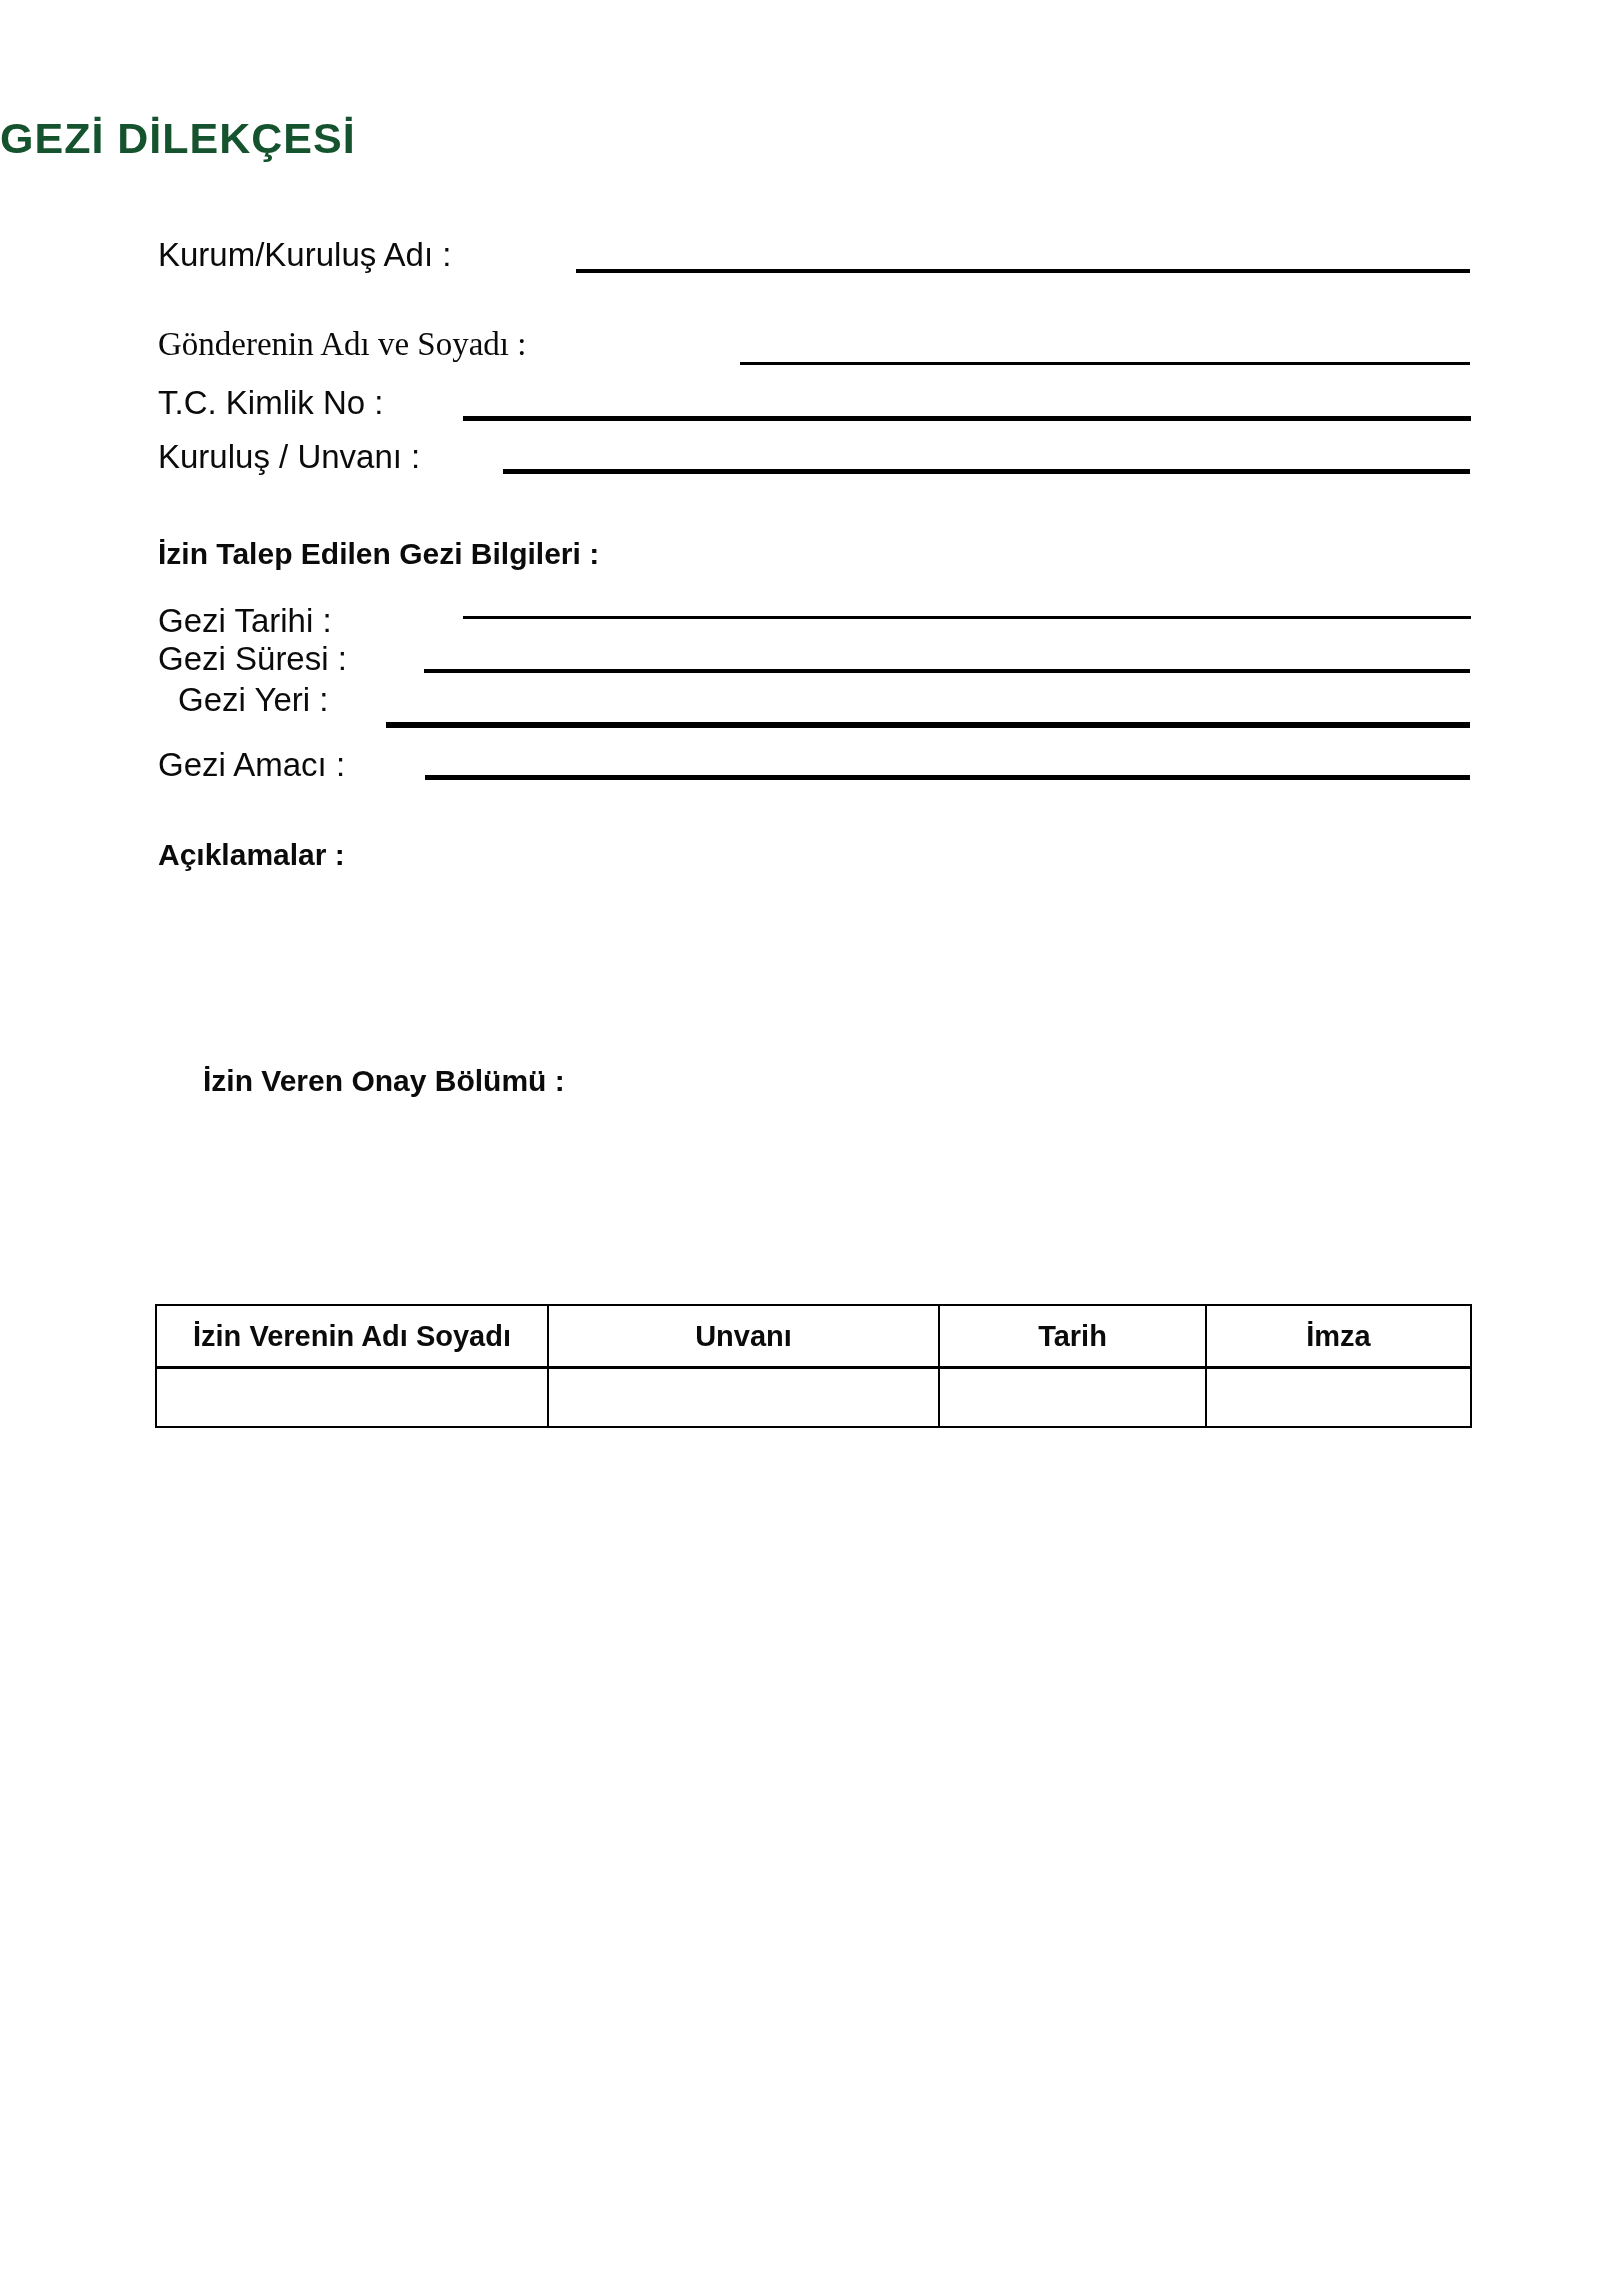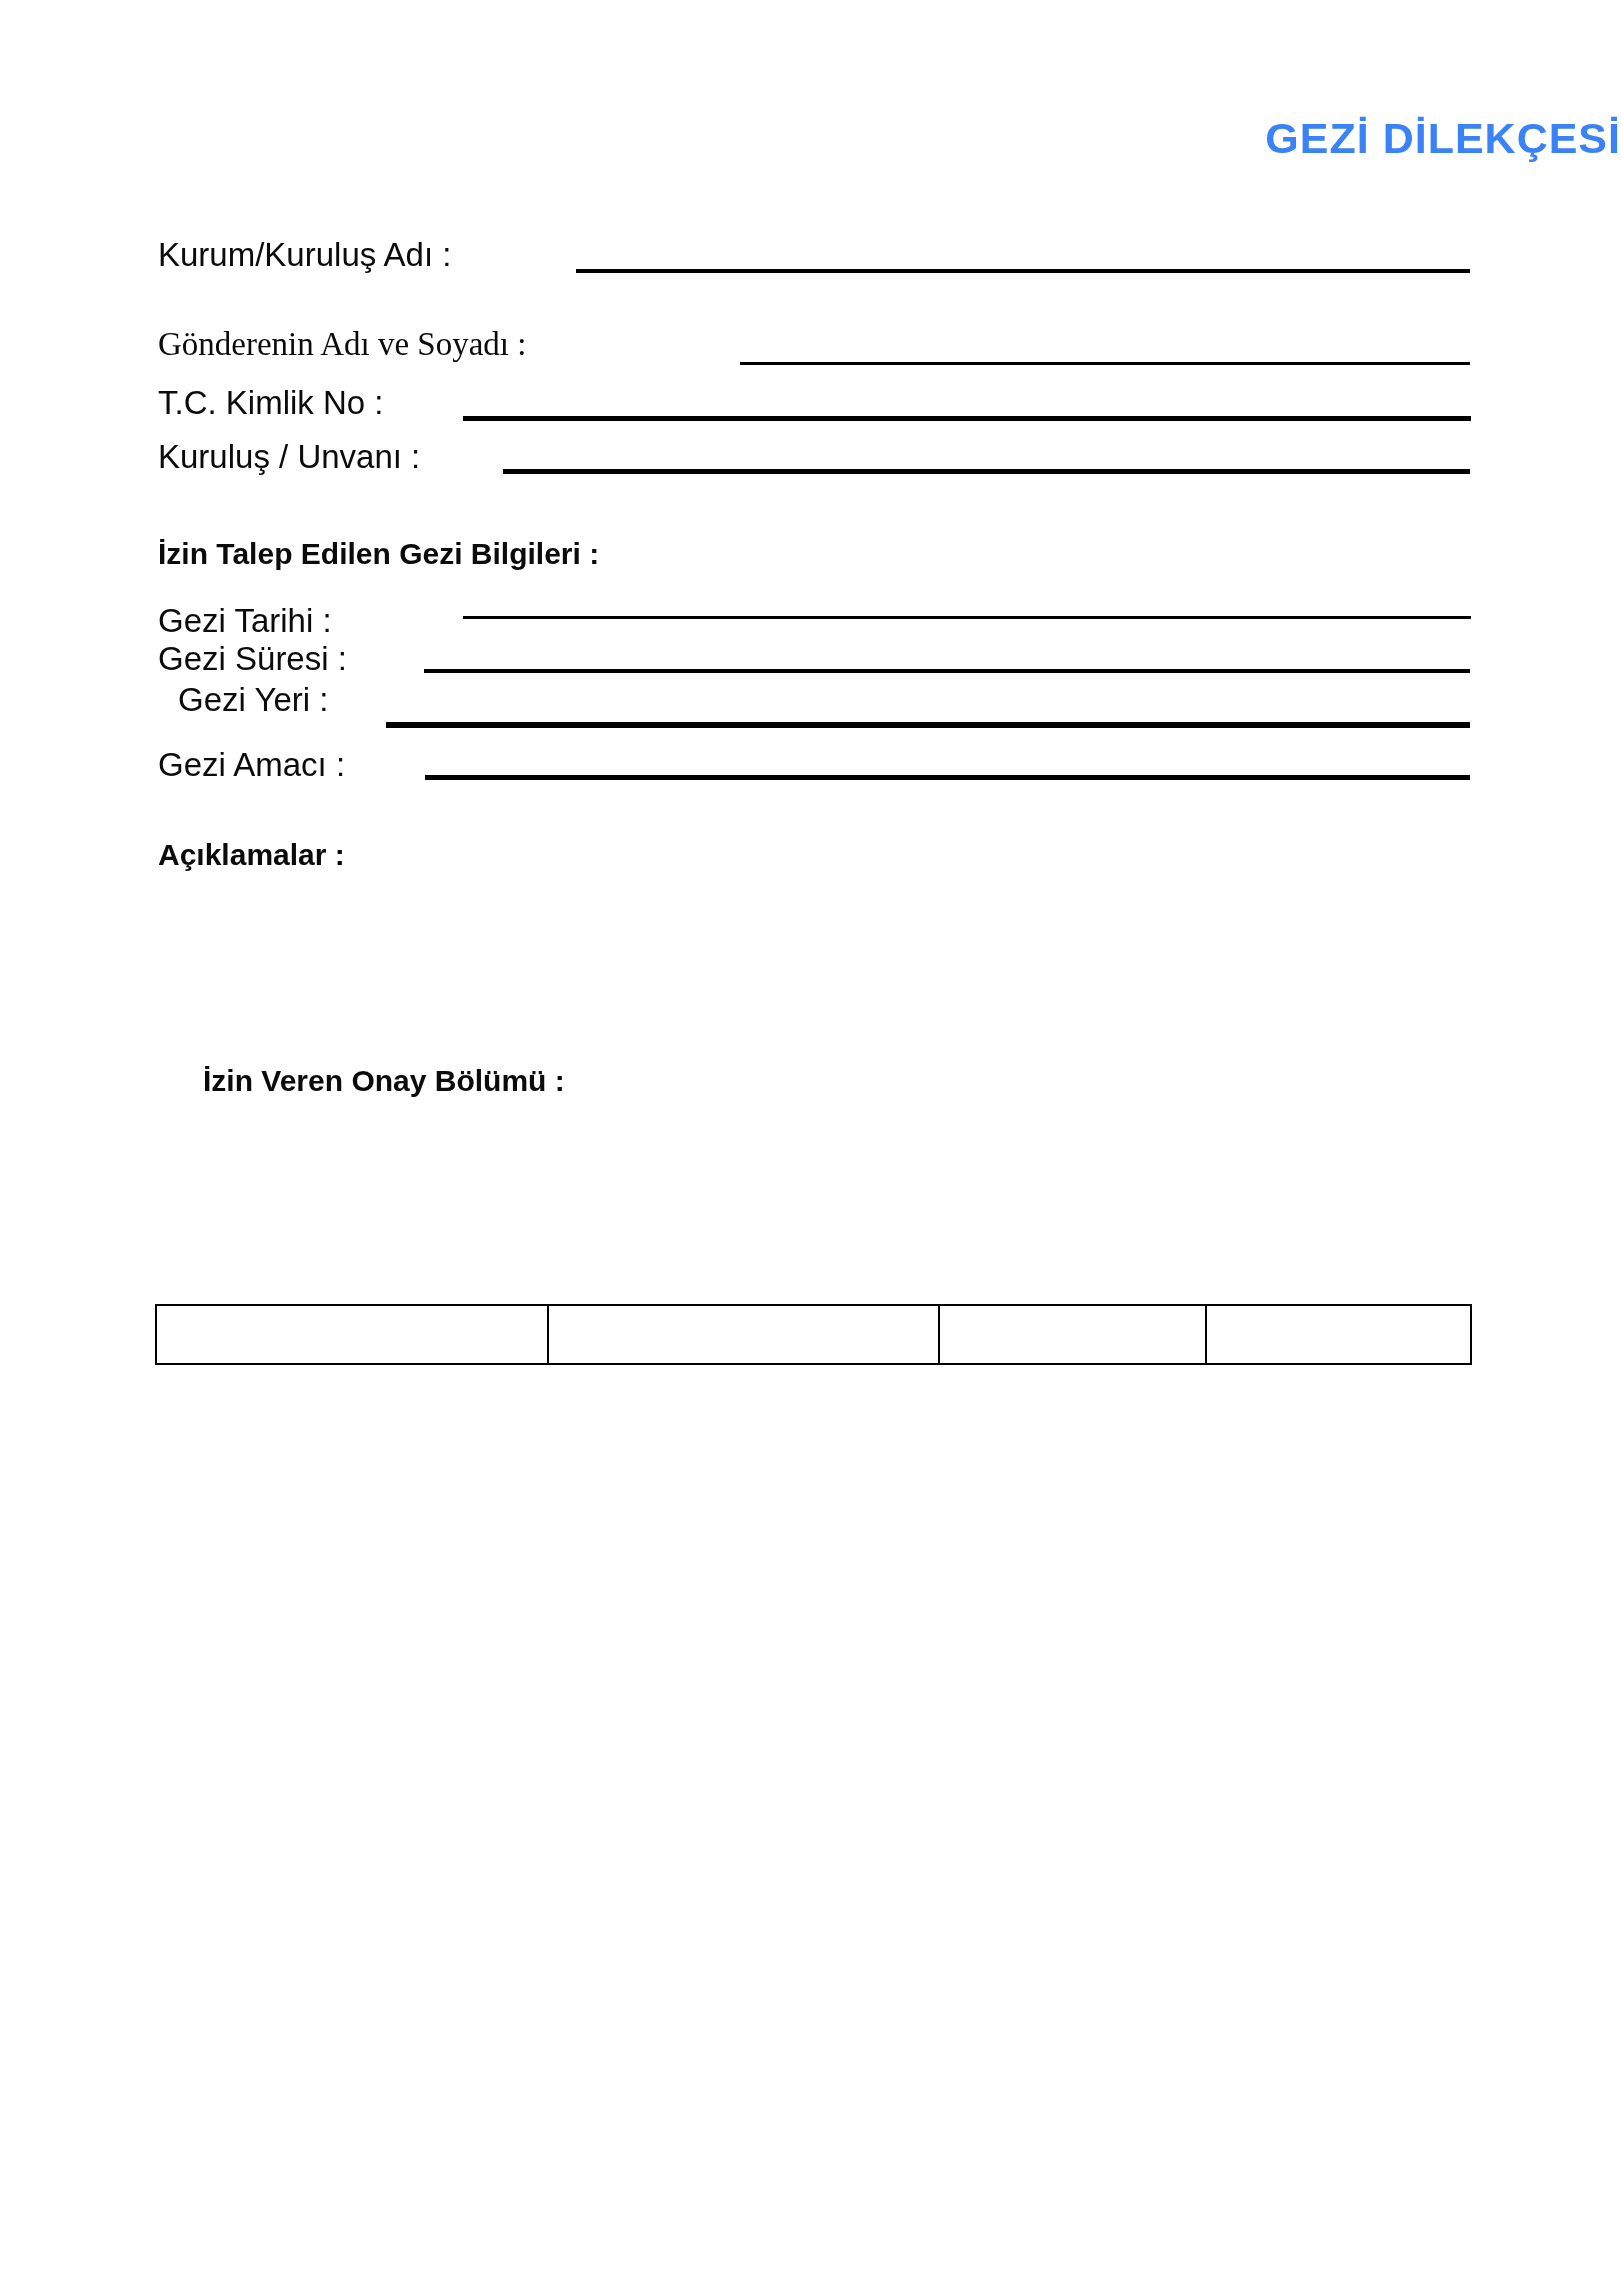--- a/index.html
+++ b/index.html
@@ -14,25 +14,25 @@
     background: #ffffff;
     font-family: "Liberation Sans", sans-serif;
     color: #0b0b0b;
     overflow: hidden;
   }
   .doc-title {
     position: absolute;
     left: 0;
     top: 114px;
     width: 100%;
-    text-align: right;
+    text-align: left;
     font-size: 43px;
     font-weight: bold;
     letter-spacing: 1px;
-    color: #3b82f6;
+    color: #14532d;
   }
   .label {
     position: absolute;
     left: 158px;
     font-size: 33px;
     line-height: 41px;
     white-space: nowrap;
   }
   .heading {
     position: absolute;
@@ -118,20 +118,26 @@
   <div class="heading" style="top:1061px;margin-left:45px;">İzin Veren Onay Bölümü :</div>
 
   <table class="approval-table">
     <colgroup>
       <col style="width:392px">
       <col style="width:391px">
       <col style="width:267px">
       <col style="width:265px">
     </colgroup>
     <tbody>
+      <tr class="header-row">
+        <td>İzin Verenin Adı Soyadı</td>
+        <td>Unvanı</td>
+        <td>Tarih</td>
+        <td>İmza</td>
+      </tr>
       <tr class="data-row">
         <td></td>
         <td></td>
         <td></td>
         <td></td>
       </tr>
     </tbody>
   </table>
 
 </div>

